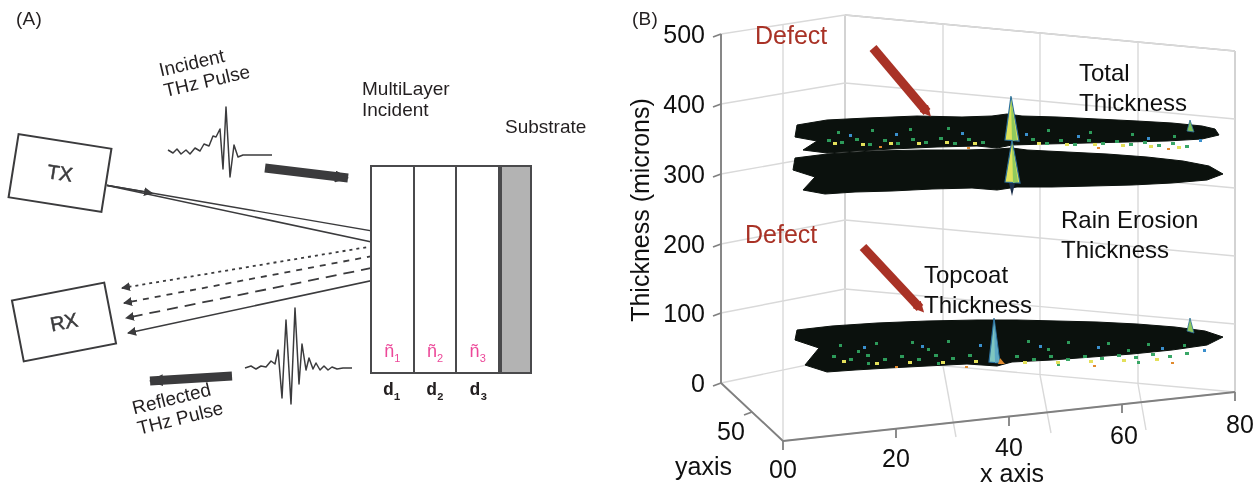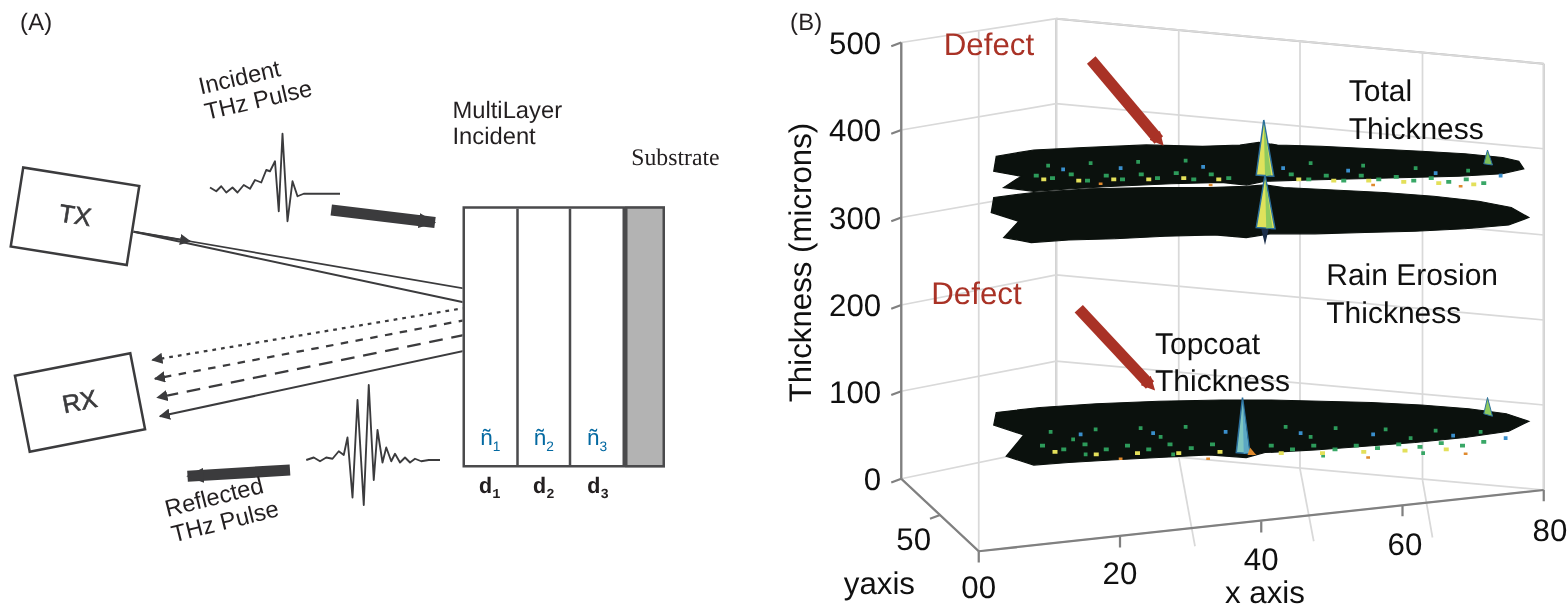--- a/index.html
+++ b/index.html
@@ -29,31 +29,31 @@
   #txbox{left:12px;top:140px;width:92px;height:62px;transform:rotate(9deg);}
   #rxbox{left:16px;top:290px;width:92px;height:60px;transform:rotate(-11deg);}
 
   .diag-label{
     position:absolute;font-size:19px;line-height:1.12;color:#231f20;
     font-family:"Liberation Sans",sans-serif;white-space:nowrap;
   }
   #incidentLbl{left:157px;top:60px;transform:rotate(-13deg);transform-origin:0 0;}
   #reflectedLbl{left:130px;top:398px;transform:rotate(-14deg);transform-origin:0 0;}
   #multilayerLbl{left:362px;top:78px;}
-  #substrateLbl{left:505px;top:116px;font-family:Liberation Serif, serif;}
+  #substrateLbl{left:505px;top:116px;}
 
   
   #stack{position:absolute;left:370px;top:165px;width:130px;height:209px;
          border:2px solid #4a4a4c;box-sizing:border-box;background:#fff;display:flex;}
   #stack .layer{flex:1;border-right:2px solid #4a4a4c;box-sizing:border-box;position:relative;}
   #stack .layer:last-child{border-right:none;}
   #substrate{position:absolute;left:500px;top:165px;width:32px;height:209px;
              background:#b3b3b3;border:2px solid #4a4a4c;box-sizing:border-box;}
   .nlabel{position:absolute;bottom:8px;left:0;right:0;text-align:center;
-          font-size:18px;color:#0369a1;font-family:"Liberation Sans",sans-serif;}
+          font-size:18px;color:#ec4899;font-family:"Liberation Sans",sans-serif;}
   .nlabel sub{font-size:11px;}
   #dlabels{position:absolute;left:370px;top:380px;width:130px;display:flex;}
   #dlabels span{flex:1;text-align:center;font-size:18px;color:#231f20;font-weight:bold;font-family:Liberation Mono, monospace;}
   #dlabels sub{font-size:11px;font-weight:bold;}
 
   #diagSvg{position:absolute;left:0;top:0;width:627px;height:484px;pointer-events:none;}
 
   
   #plotSvg{position:absolute;left:0;top:0;width:627px;height:484px;}
   .axis-num{font-size:25px;fill:#101010;font-family:"Liberation Sans",sans-serif;}

